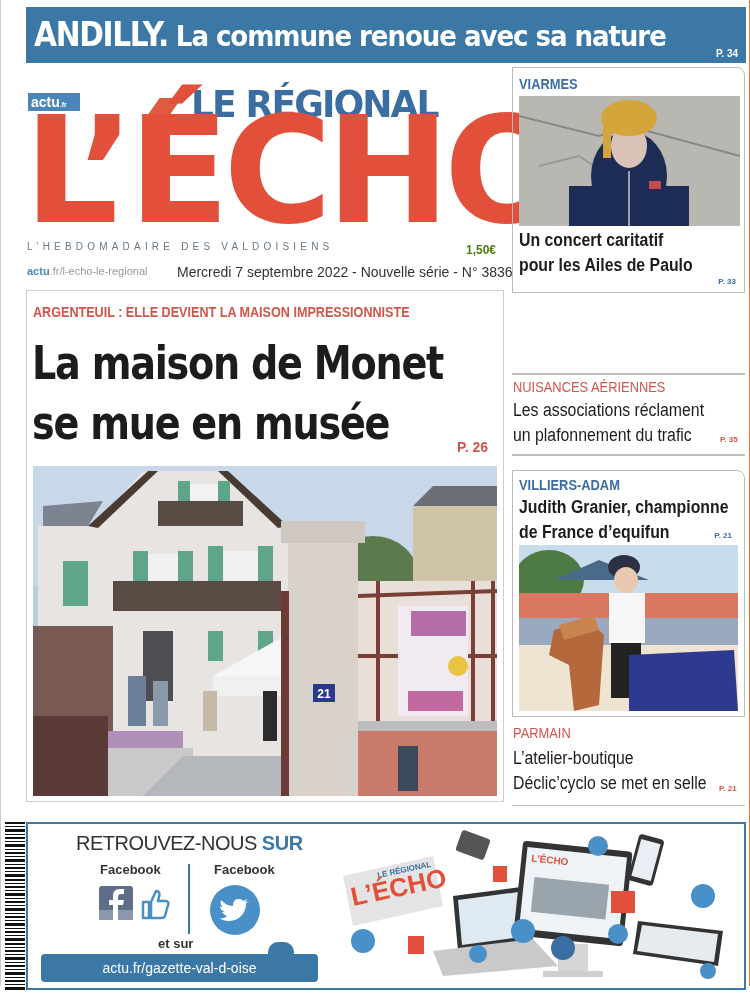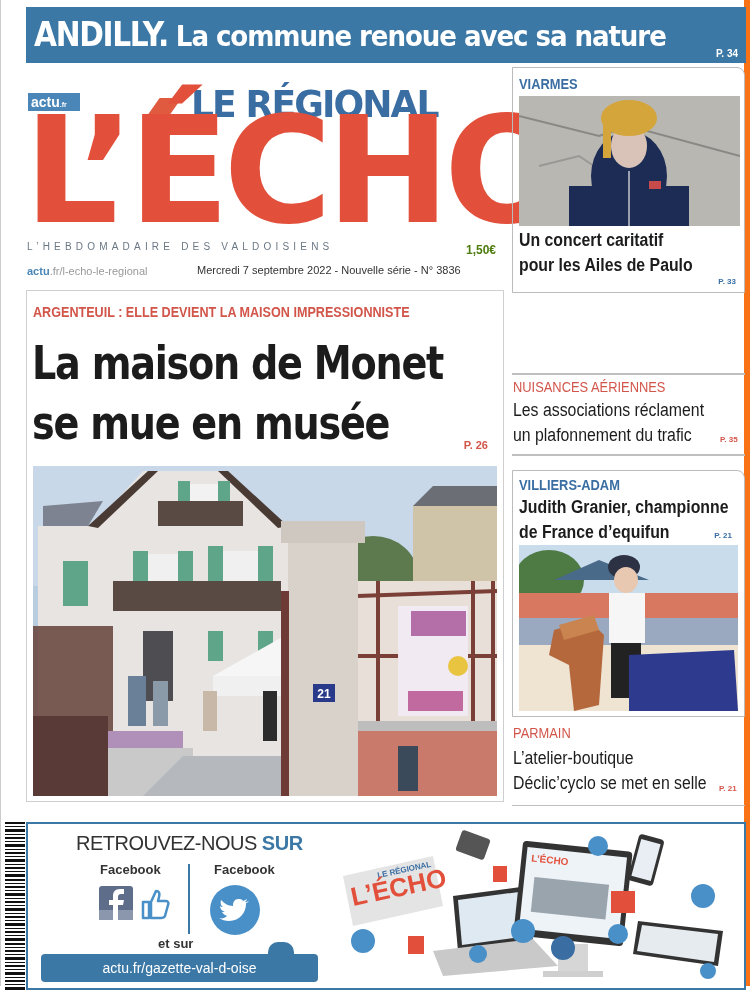--- a/index.html
+++ b/index.html
@@ -1,44 +1,44 @@
 <!DOCTYPE html>
 <html><head>
 <meta charset="utf-8">
 <style>
   * { box-sizing: border-box; margin: 0; padding: 0; }
   html, body { width: 750px; height: 995px; background: #ffffff; overflow: hidden; }
   body { position: relative; font-family: "Liberation Sans", sans-serif; color: #222; }
 
   
-  .frame { position: absolute; left: 0; top: 0; width: 750px; height: 986px; border-left: 1px solid #ccc; border-right: 6px solid #f97316; }
+  .frame { position: absolute; left: 0; top: 0; width: 750px; height: 986px; border-left: 1px solid #ccc; border-right: 1px solid #f97316; }
 
   
   .top-banner { position: absolute; left: 25px; top: 7px; width: 720px; height: 56px; background: #3b78a6; color: #fff; }
   .top-banner .title { position: absolute; left: 8px; top: 8px; font-family: "DejaVu Sans", sans-serif; font-weight: bold; font-size: 29px; letter-spacing: -1.2px; white-space: nowrap; transform: scaleX(0.9); transform-origin: left center; }
   .top-banner .title .lead { font-size: 33px; letter-spacing: -1.5px; }
   .top-banner .page { position: absolute; right: 8px; bottom: 4px; font-size: 10px; font-weight: bold; }
 
   
   .actu-badge { position: absolute; left: 27px; top: 93px; width: 52px; height: 18px; background: #4a86b8; color: #fff; font-weight: bold; font-size: 14px; line-height: 18px; padding-left: 3px; }
   .actu-badge small { font-size: 7px; }
   .le-regional { position: absolute; left: 190px; top: 82px; color: #3a6ea3; font-family: "DejaVu Sans", sans-serif; font-weight: bold; font-size: 38px; letter-spacing: -2px; white-space: nowrap; transform: scaleX(0.95); transform-origin: left center; }
   .slash { position: absolute; left: 153px; top: 98px; width: 22px; height: 16px; background: #e05a3f; transform: skewX(-35deg); }
   .echo { position: absolute; left: 23px; top: 96px; color: #e2503b; font-family: "DejaVu Sans", sans-serif; font-weight: bold; font-size: 148px; line-height: 150px; letter-spacing: -6px; white-space: nowrap; transform: scaleX(1.0); transform-origin: left top; }
   .tagline { position: absolute; left: 26px; top: 241px; color: #6a7784; font-size: 10px; letter-spacing: 4.2px; white-space: nowrap; }
   .price { position: absolute; left: 465px; top: 243px; font-size: 12px; font-weight: bold; color: #4d7c0f; }
   .site-url { position: absolute; left: 26px; top: 265px; font-size: 11px; color: #999; white-space: nowrap; }
   .site-url b { color: #4a86b8; font-weight: bold; }
-  .edition { position: absolute; left: 196px; top: 264px; font-size: 11px; color: #333; white-space: nowrap; text-align: center; }
+  .edition { position: absolute; left: 176px; top: 264px; font-size: 14px; color: #333; white-space: nowrap; text-align: center; }
 
   
   .main-box { position: absolute; left: 25px; top: 290px; width: 478px; height: 512px; border: 1px solid #cfcfcf; }
   .main-kicker { position: absolute; left: 6px; top: 13px; color: #d2554a; font-weight: bold; font-size: 14px; white-space: nowrap; transform: scaleX(0.9); transform-origin: left center; }
   .main-headline { position: absolute; left: 5px; top: 42px; font-family: "DejaVu Sans", sans-serif; font-weight: bold; font-size: 46px; line-height: 60px; letter-spacing: -1.5px; color: #1c1c1c; white-space: nowrap; transform: scaleX(0.83); transform-origin: left top; }
-  .main-page { position: absolute; right: 15px; top: 148px; color: #d2554a; font-size: 11px; font-weight: bold; }
+  .main-page { position: absolute; right: 15px; top: 148px; color: #d2554a; font-size: 14px; font-weight: bold; }
   .main-photo { position: absolute; left: 6px; top: 175px; width: 464px; height: 330px; overflow: hidden; background: #dde5ee; }
 
   
   .side-box1 { position: absolute; left: 511px; top: 67px; width: 233px; height: 226px; border: 1px solid #bbb; border-radius: 0 8px 0 0; }
   .side-kicker-blue { color: #3a6ea3; font-weight: bold; font-size: 14px; white-space: nowrap; transform: scaleX(0.92); transform-origin: left center; }
   .side-kicker-red { color: #d2554a; font-size: 14px; white-space: nowrap; transform: scaleX(0.92); transform-origin: left center; }
   .side-title { color: #1c1c1c; font-size: 18px; line-height: 25px; white-space: nowrap; transform: scaleX(0.88); transform-origin: left top; }
   .side-title.bold { font-weight: bold; }
   .pg { color: #d2554a; font-size: 8px; font-weight: bold; white-space: nowrap; }
   .pg.blue { color: #3a6ea3; }

